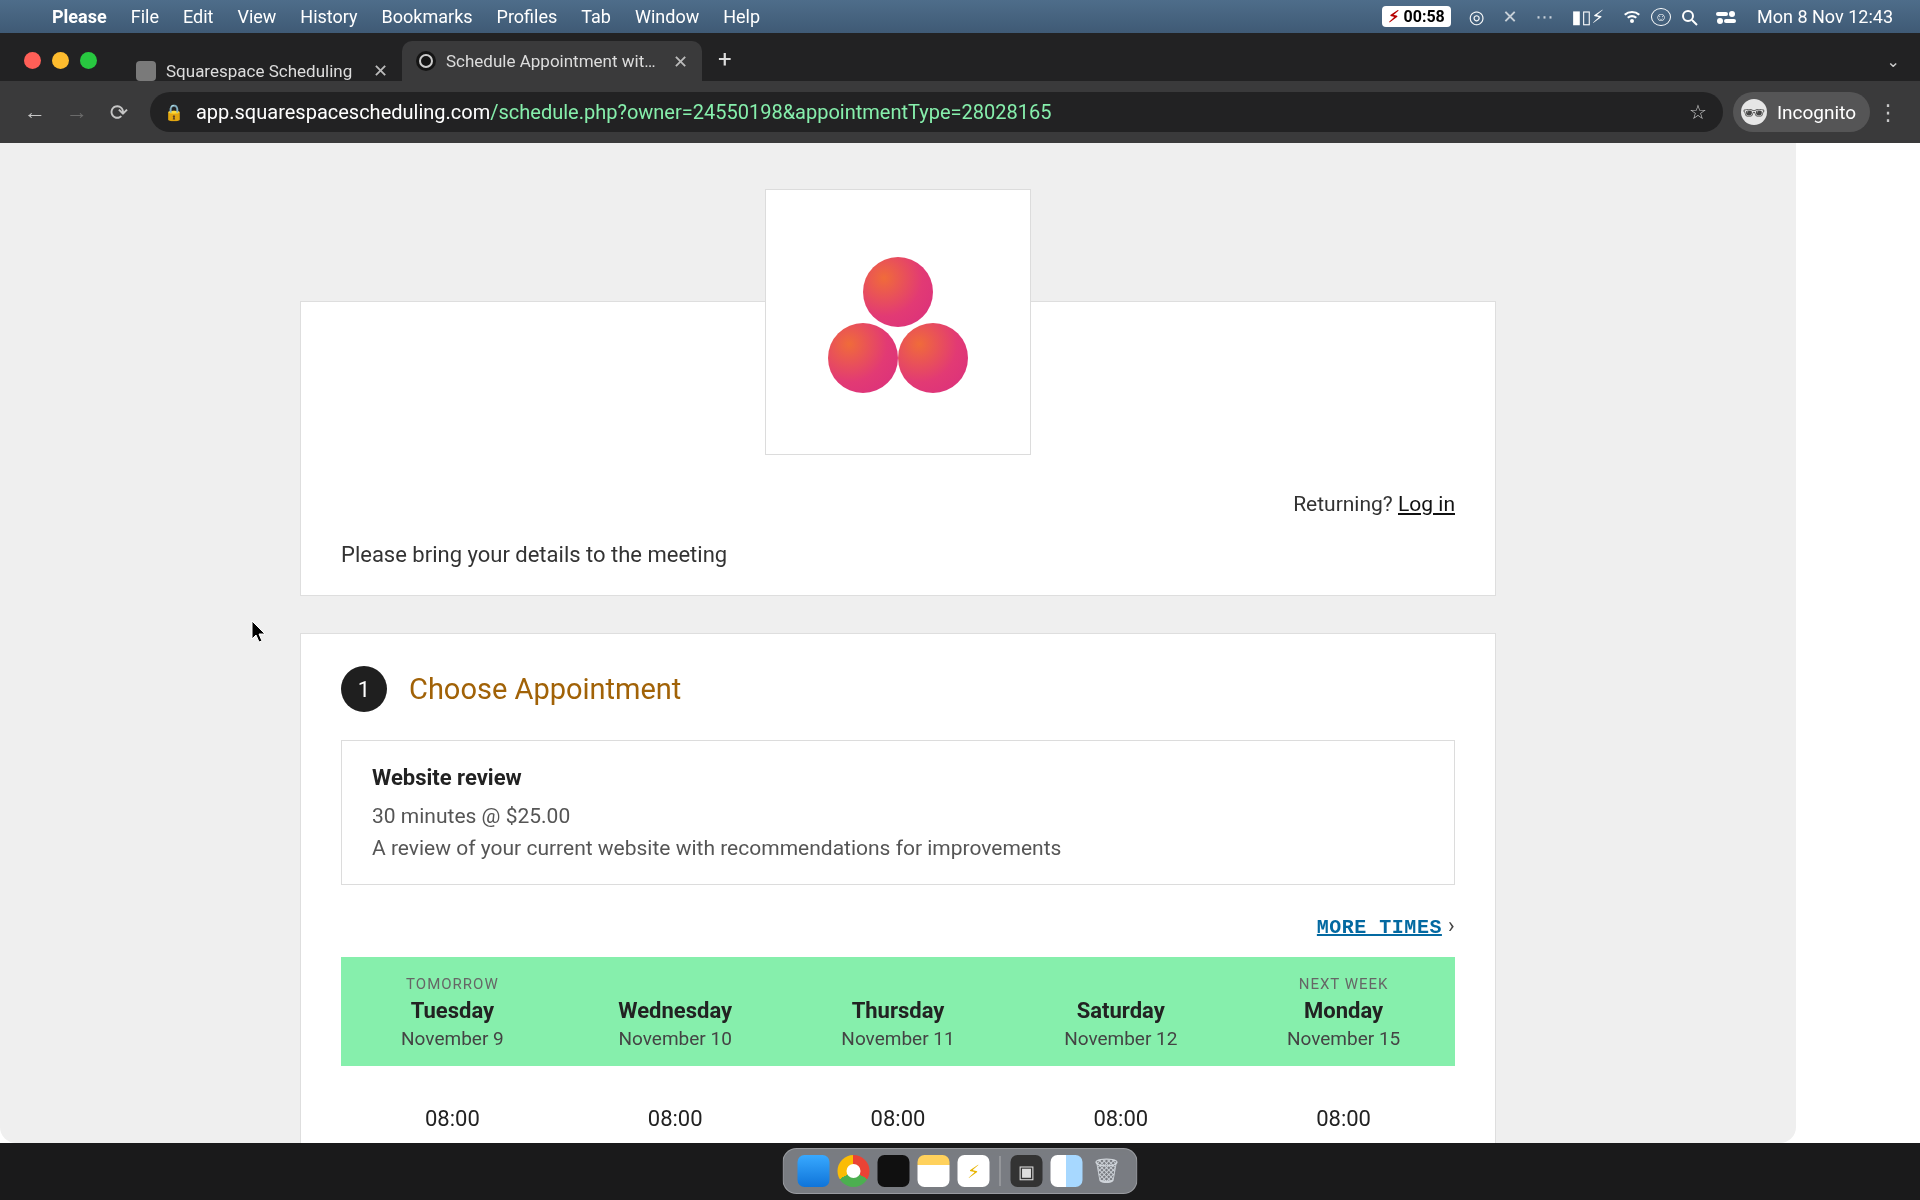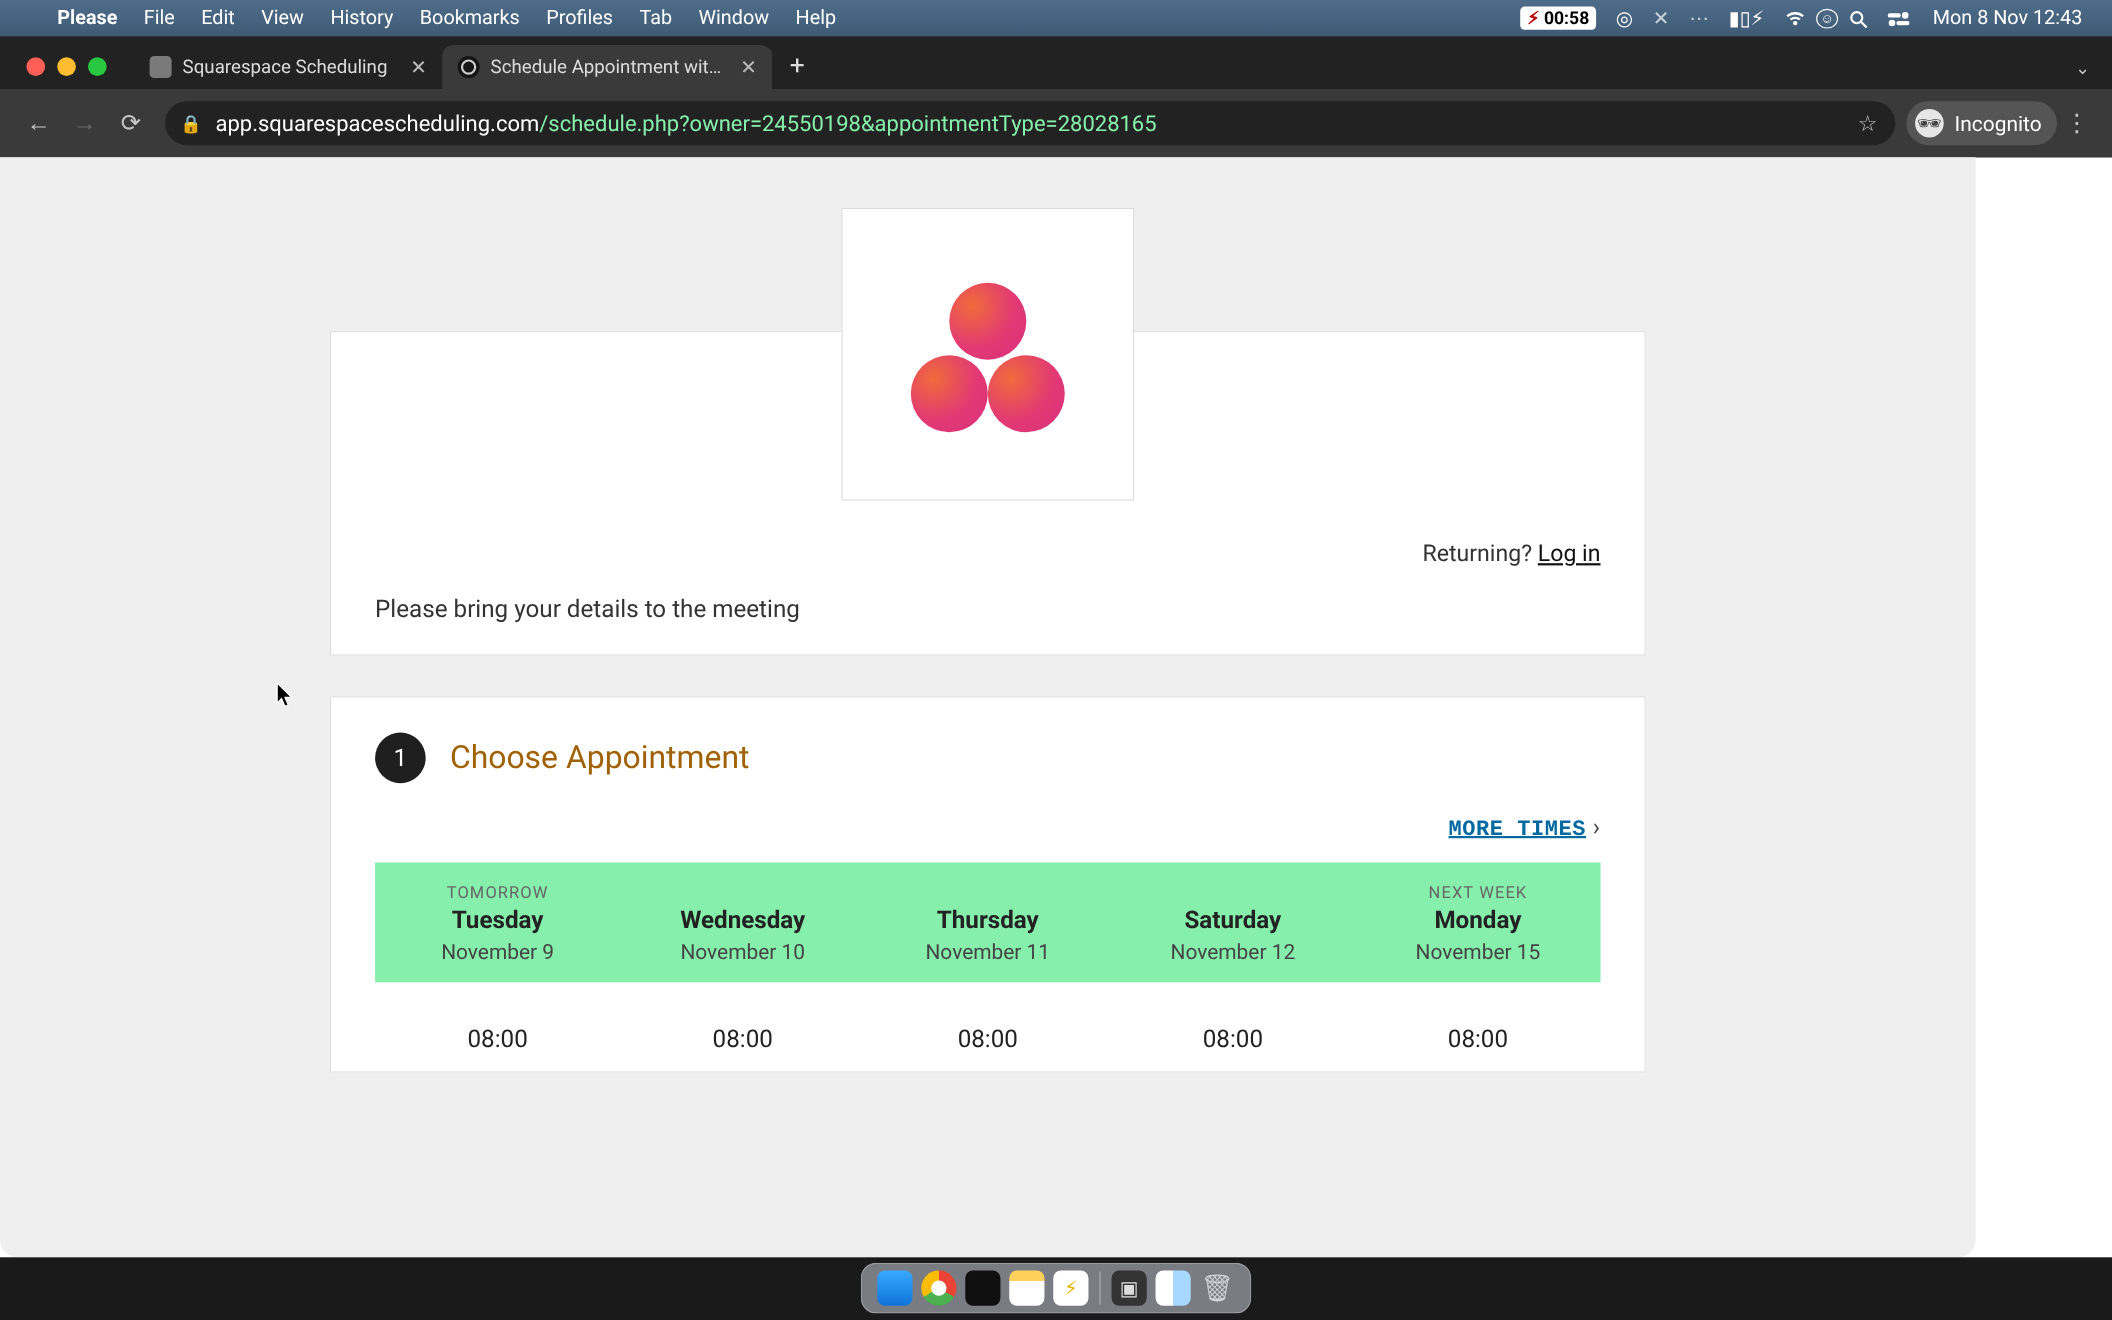--- a/index.html
+++ b/index.html
@@ -32,21 +32,21 @@
   .traffic span { width:17px; height:17px; border-radius:50%; margin-right:11px; display:inline-block; }
   .traffic .r { background:#ff5f57; }
   .traffic .y { background:#febc2e; }
   .traffic .g { background:#28c840; }
   .tab {
     height:40px; display:flex; align-items:center; padding:0 14px;
     border-top-left-radius:10px; border-top-right-radius:10px;
     color:#ddd; font-size:17px; min-width:280px; max-width:300px;
     position:relative;
   }
-  .tab.inactive { background:transparent; }
+  .tab.inactive { background:transparent;align-items:flex-end; }
   .tab.active { background:#3a3a3b; }
   .tab .favicon { width:20px; height:20px; border-radius:4px; margin-right:10px; display:inline-flex; align-items:center; justify-content:center; }
   .tab .favicon.cube { background:#7a7a7a; }
   .tab .favicon.sched { background:#151515; border-radius:50%; position:relative; }
   .tab .favicon.sched::after { content:""; position:absolute; width:10px; height:10px; border:2px solid #ccc; border-radius:50%; }
   .tab .title { overflow:hidden; text-overflow:ellipsis; white-space:nowrap; flex:1; }
   .tab .close { color:#bbb; font-size:18px; margin-left:10px; }
   .newtab { color:#ddd; font-size:24px; padding:0 16px 8px 16px; }
   .tabs-chevron { margin-left:auto; padding:0 20px 10px 0; color:#ccc; }
 
@@ -276,20 +276,25 @@
           <span class="d d3"></span>
       </div>
     </div>
 
     <div class="panel2">
       <div class="step-head">
         <span class="step-num">1</span>
         <span class="step-title">Choose Appointment</span>
       </div>
 
+      <div class="appt-card">
+        <div class="name">Website review</div>
+        <div class="meta">30 minutes @ $25.00</div>
+        <div class="desc">A review of your current website with recommendations for improvements</div>
+      </div>
 
       <div class="more-times">
         <a href="#">MORE TIMES</a><span class="chev">›</span>
       </div>
 
       <div class="dates-head">
         <div class="col">
           <span class="tag">TOMORROW</span>
           <span class="dow">Tuesday</span>
           <span class="date">November 9</span>

